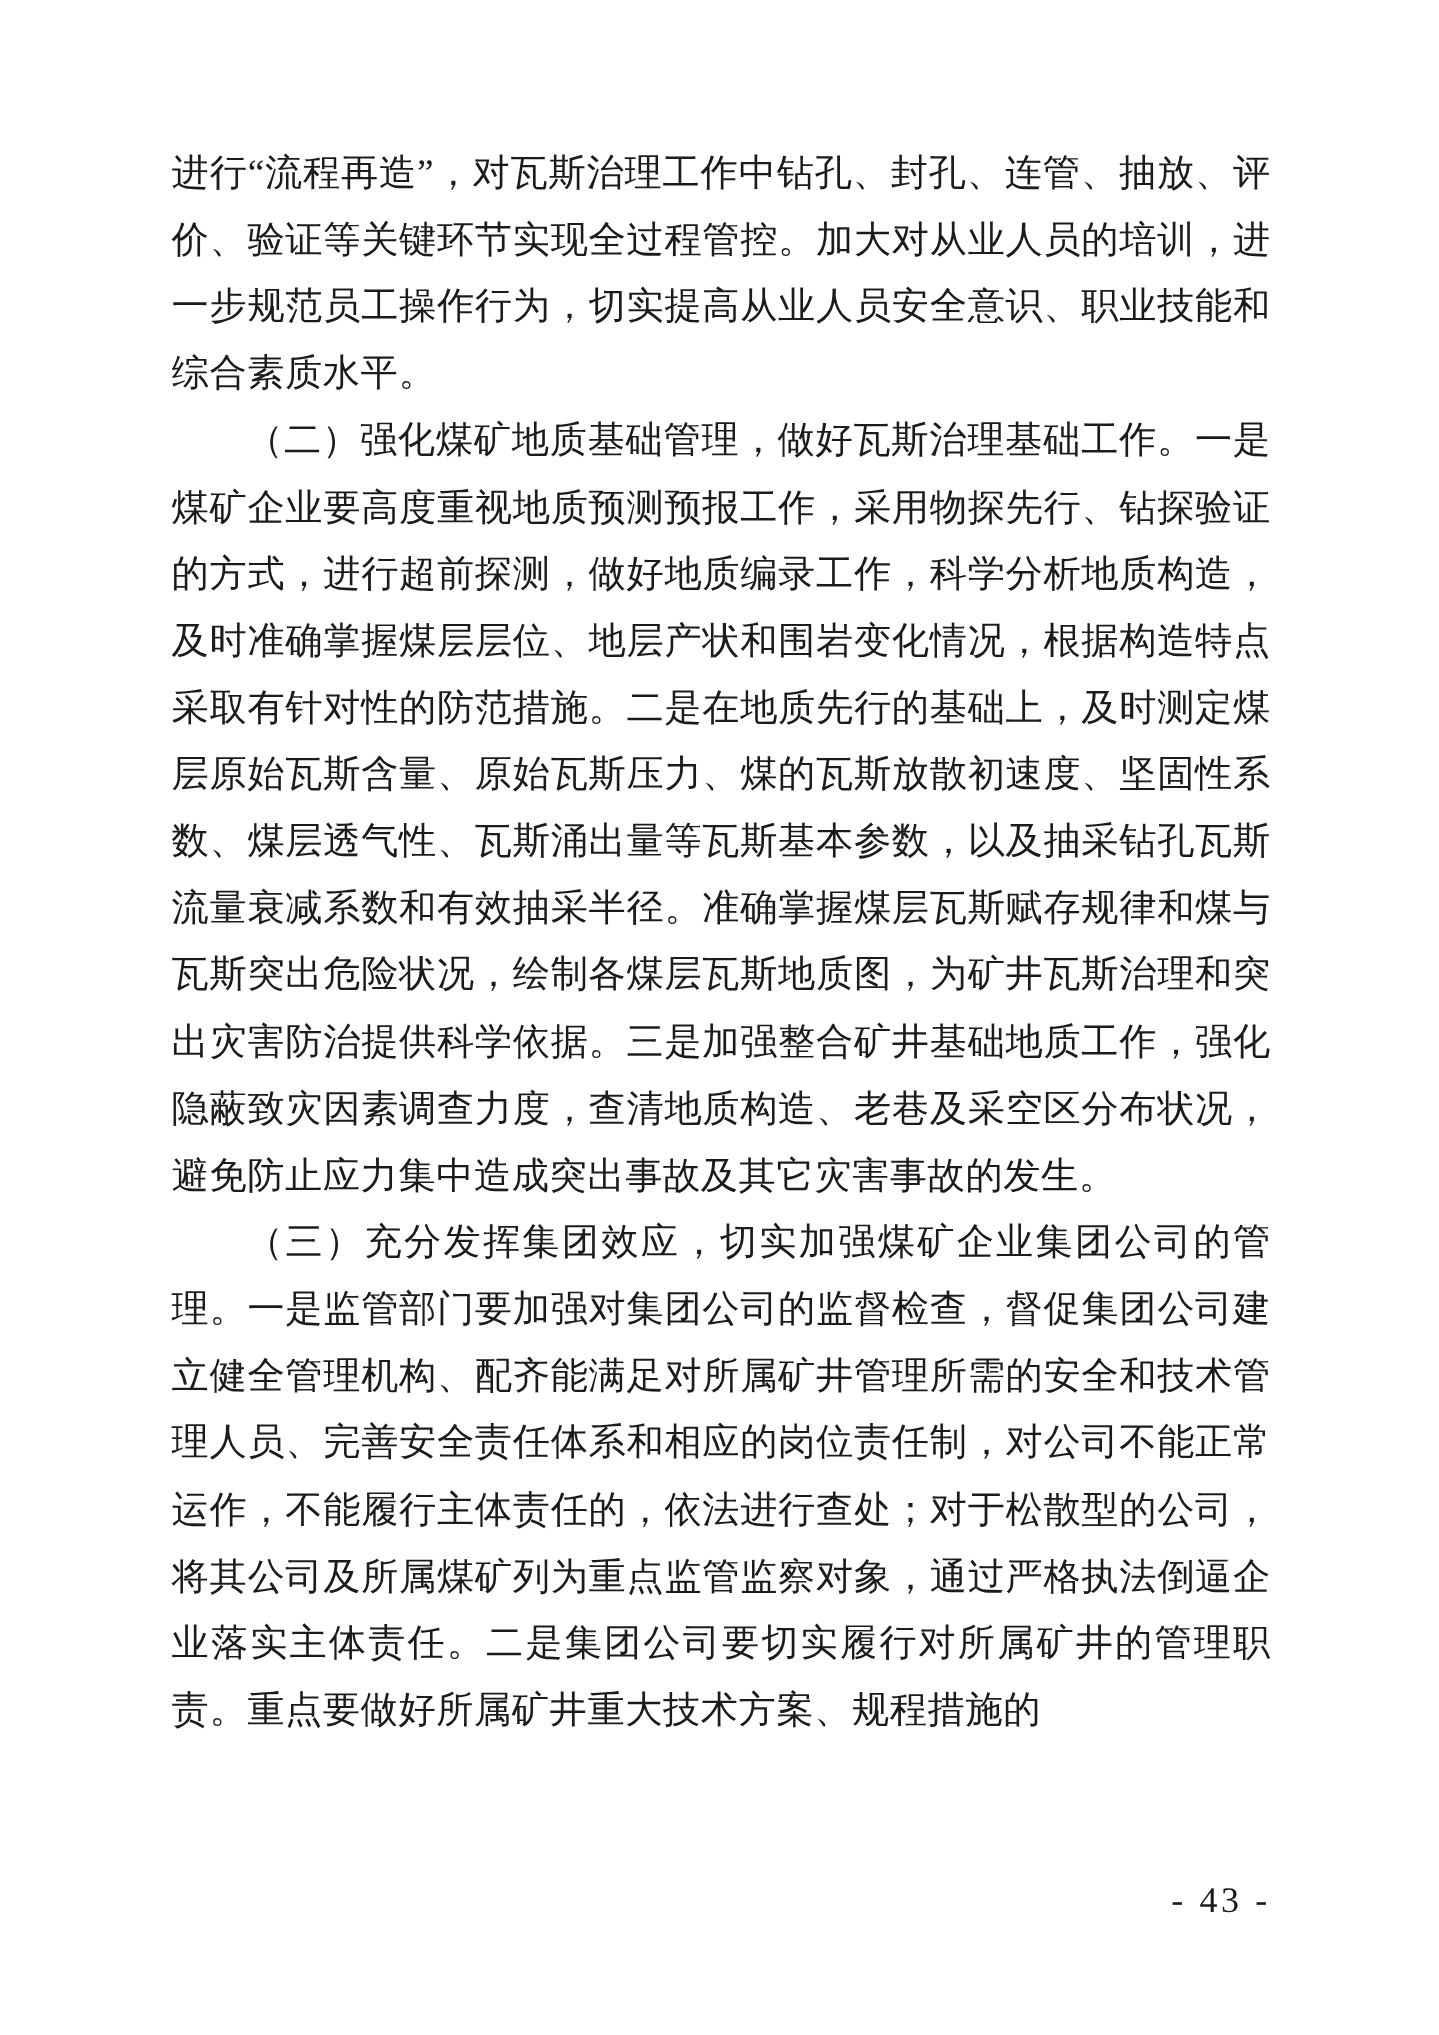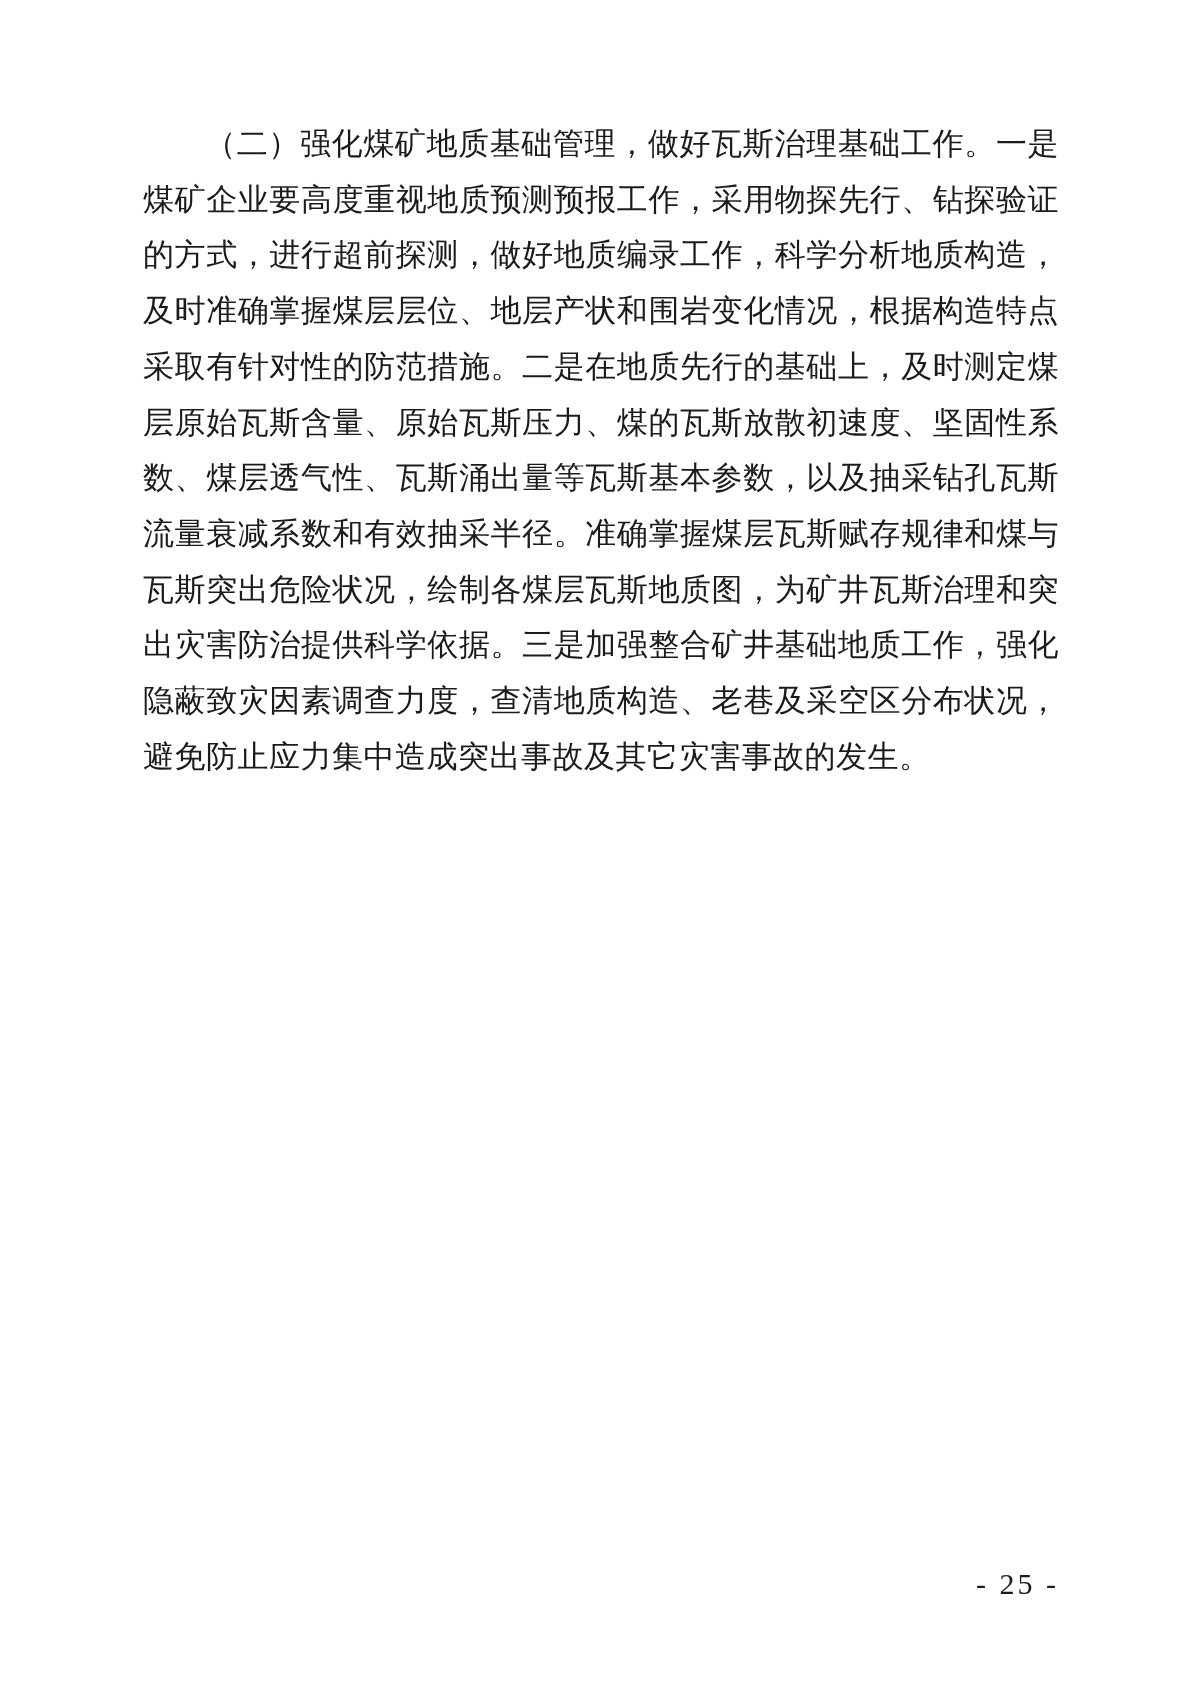--- a/index.html
+++ b/index.html
@@ -52,21 +52,23 @@
     white-space: pre;
   }
 </style>
 </head>
 <body>
 
 <div class="page">
 
   <div class="doc-body">
 
+    <p class="para"><span class="seg body">进行“流程再造”，对瓦斯治理工作中钻孔、封孔、连管、抽放、评价、验证等关键环节实现全过程管控。加大对从业人员的培训，进一步规范员工操作行为，切实提高从业人员安全意识、职业技能和综合素质水平。</span></p>
 
     <p class="para indent"><span class="seg heading">（二）强化煤矿地质基础管理，做好瓦斯治理基础工作。</span><span class="seg body">一是煤矿企业要高度重视地质预测预报工作，采用物探先行、钻探验证的方式，进行超前探测，做好地质编录工作，科学分析地质构造，及时准确掌握煤层层位、地层产状和围岩变化情况，根据构造特点采取有针对性的防范措施。二是在地质先行的基础上，及时测定煤层原始瓦斯含量、原始瓦斯压力、煤的瓦斯放散初速度、坚固性系数、煤层透气性、瓦斯涌出量等瓦斯基本参数，以及抽采钻孔瓦斯流量衰减系数和有效抽采半径。准确掌握煤层瓦斯赋存规律和煤与瓦斯突出危险状况，绘制各煤层瓦斯地质图，为矿井瓦斯治理和突出灾害防治提供科学依据。三是加强整合矿井基础地质工作，强化隐蔽致灾因素调查力度，查清地质构造、老巷及采空区分布状况，避免防止应力集中造成突出事故及其它灾害事故的发生。</span></p>
 
+    <p class="para indent"><span class="seg heading">（三）充分发挥集团效应，切实加强煤矿企业集团公司的管理。</span><span class="seg body">一是监管部门要加强对集团公司的监督检查，督促集团公司建立健全管理机构、配齐能满足对所属矿井管理所需的安全和技术管理人员、完善安全责任体系和相应的岗位责任制，对公司不能正常运作，不能履行主体责任的，依法进行查处；对于松散型的公司，将其公司及所属煤矿列为重点监管监察对象，通过严格执法倒逼企业落实主体责任。二是集团公司要切实履行对所属矿井的管理职责。重点要做好所属矿井重大技术方案、规程措施的</span></p>
 
   </div>
 
-  <div class="page-number">- 25 -</div>
+  <div class="page-number">- 43 -</div>
 
 </div>
 
 </body></html>

